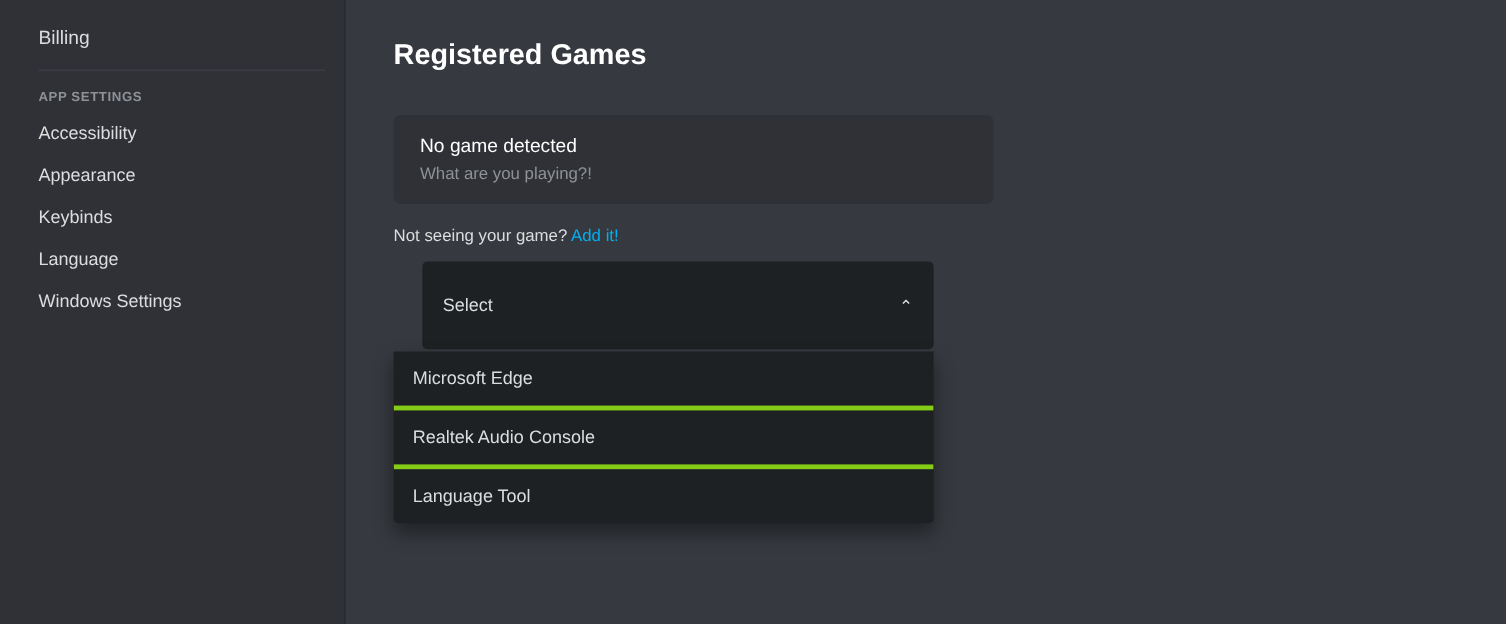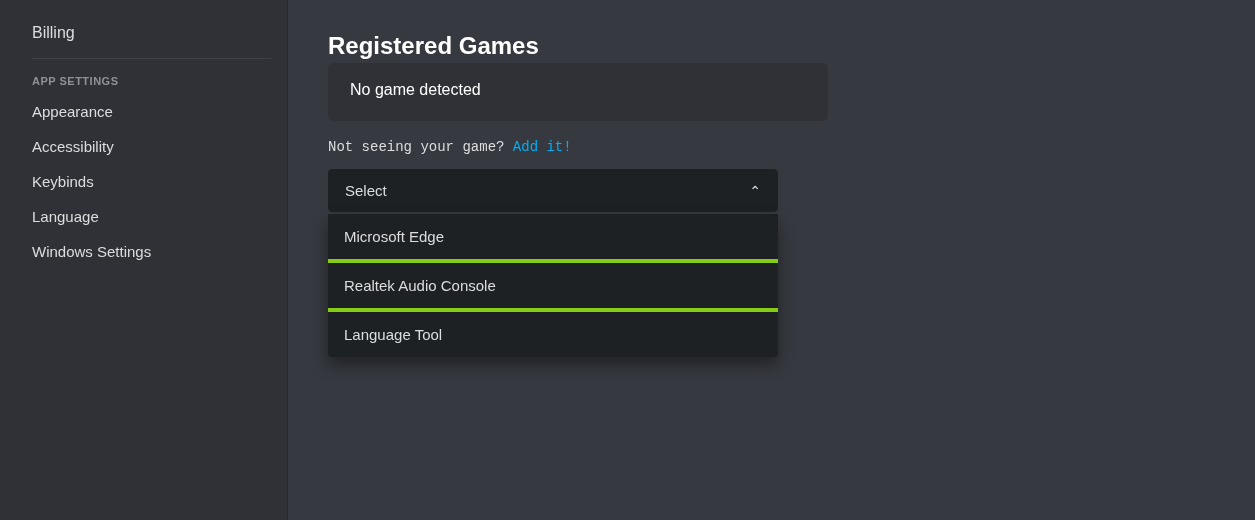--- a/index.html
+++ b/index.html
@@ -62,21 +62,21 @@
       flex: 1;
       background-color: #36393f;
       padding: 32px 40px;
       overflow-y: auto;
     }
 
     .page-title {
       font-size: 24px;
       font-weight: 700;
       color: #ffffff;
-      margin-bottom: 3px;
+      margin-bottom: 36px;
     }
 
     
     .no-game-card {
       background-color: #2f3136;
       border-radius: 6px;
       padding: 18px 22px;
       margin-bottom: 18px;
       max-width: 500px;
     }
@@ -91,44 +91,44 @@
     .no-game-subtitle {
       font-size: 14px;
       color: #8e9297;
     }
 
     
     .not-seeing-text {
       font-size: 14px;
       color: #dcddde;
       margin-bottom: 14px;
-      font-family: Liberation Mono, monospace;
     }
 
     .add-link {
       color: #00b0f4;
       text-decoration: none;
       cursor: pointer;
     }
 
     
     .dropdown-container {
       max-width: 450px;
       position: relative;
     }
 
     .dropdown-select-box {
       background-color: #1e2124;
       border-radius: 4px;
-      padding: 12px 16px;
+      padding: 27px 16px;
       display: flex;
       align-items: center;
       justify-content: space-between;
       cursor: pointer;
       border: 1px solid #1e2124;
+      margin-left: 24px;
     }
 
     .dropdown-placeholder {
       font-size: 15px;
       color: #dcddde;
     }
 
     .dropdown-chevron {
       color: #dcddde;
       font-size: 14px;
@@ -157,40 +157,41 @@
 </head>
 <body>
 
 <nav class="sidebar">
   <div class="sidebar-billing">Billing</div>
 
   <hr class="sidebar-divider">
 
   <div class="sidebar-section-header">APP SETTINGS</div>
 
+  <div class="sidebar-item">Accessibility</div>
+
   <div class="sidebar-item">Appearance</div>
-
-  <div class="sidebar-item">Accessibility</div>
 
 
 
 
   <div class="sidebar-item">Keybinds</div>
 
   <div class="sidebar-item">Language</div>
 
   <div class="sidebar-item">Windows Settings</div>
 </nav>
 
 <main class="main-content">
 
   <h1 class="page-title">Registered Games</h1>
 
   <div class="no-game-card">
     <div class="no-game-title">No game detected</div>
+    <div class="no-game-subtitle">What are you playing?!</div>
   </div>
 
   <p class="not-seeing-text">
     <span>Not seeing your game?</span>
     <a class="add-link">Add it!</a>
   </p>
 
   <div class="dropdown-container">
     <div class="dropdown-select-box">
       <span class="dropdown-placeholder">Select</span>

